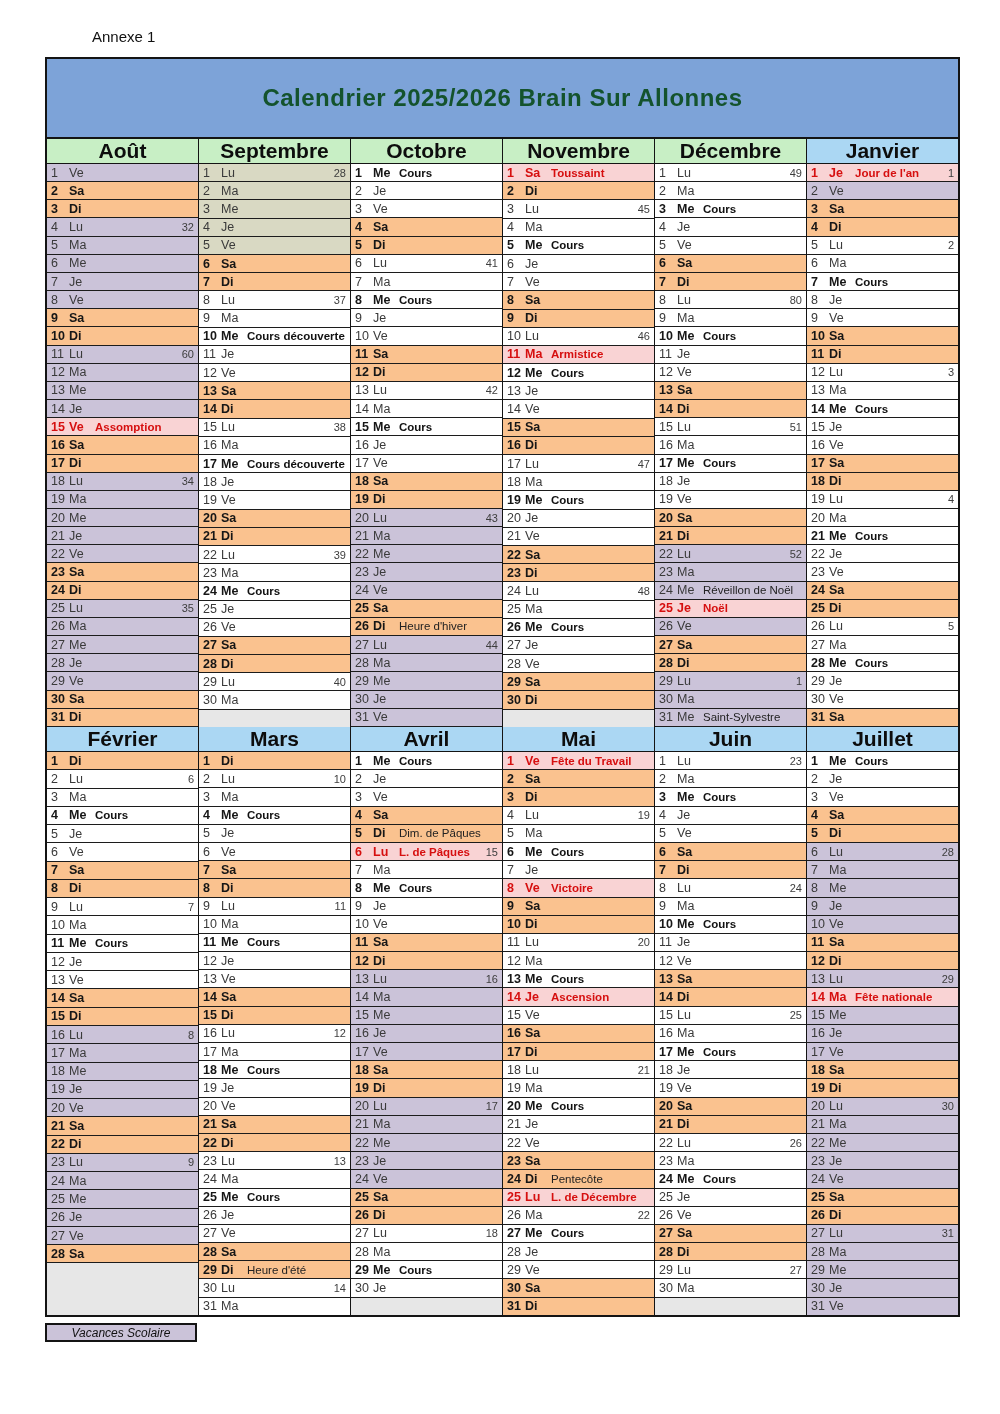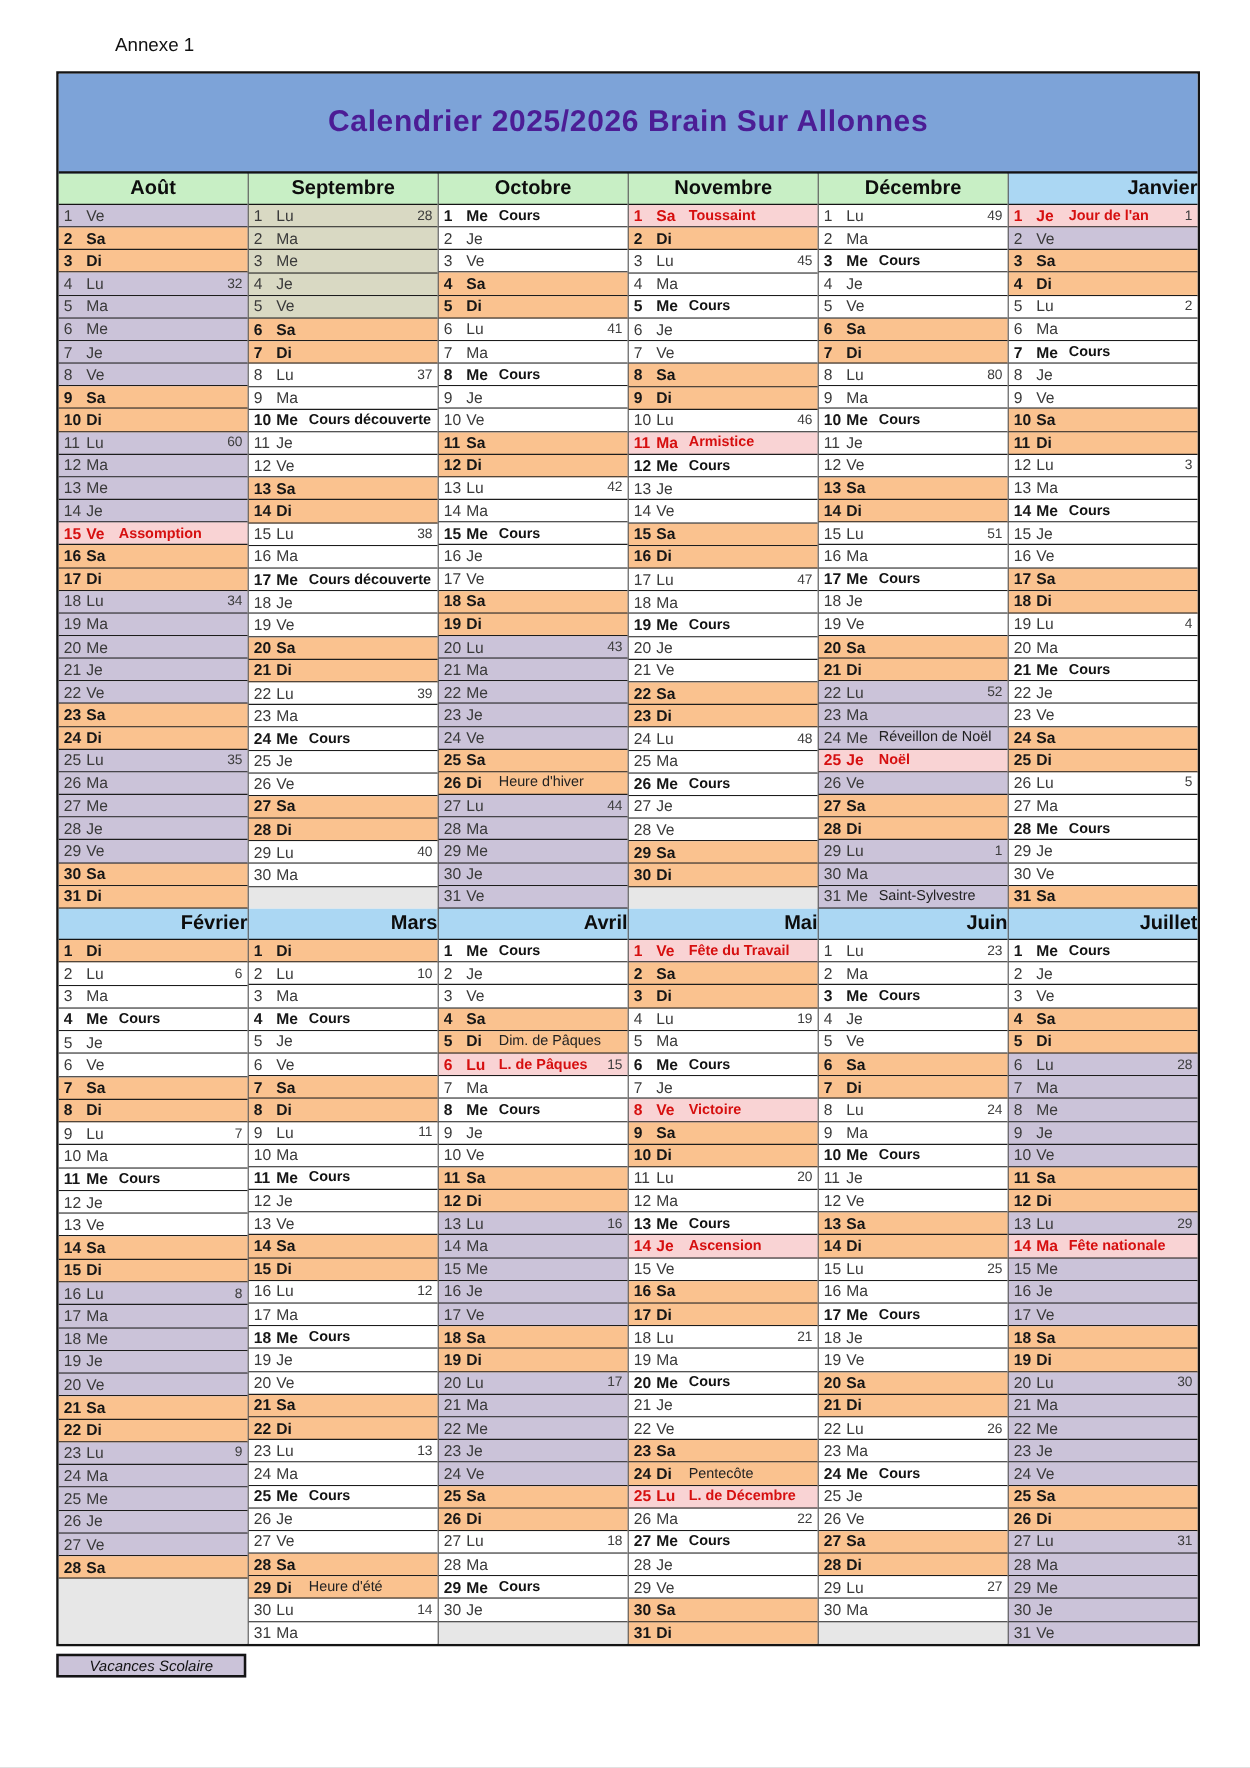--- a/index.html
+++ b/index.html
@@ -4,30 +4,30 @@
 <style>
   html,body{margin:0;padding:0;}
   body{background:#888;}
   .page{position:relative;width:1000px;height:1414px;background:#ffffff;margin:0 auto;
         font-family:"Liberation Sans",sans-serif;overflow:hidden;}
   .annexe{position:absolute;left:92px;top:28px;font-size:15px;color:#111;}
   .cal{position:absolute;left:45px;top:57px;width:911px;border:2px solid #141414;
        display:flex;flex-direction:column;background:#fff;}
   .titlebox{height:78px;background:var(--title_blue);border-bottom:2px solid #141414;
        display:flex;flex-direction:column;justify-content:center;align-items:center;}
-  .title1{font-size:24px;font-weight:bold;color:#4c1d95;letter-spacing:.5px;}
+  .title1{font-size:24px;font-weight:bold;color:#14532d;letter-spacing:.5px;}
   .title2{font-size:15px;font-weight:bold;color:#0d0d0d;margin-top:3px;display:flex;align-items:baseline;}
   .title2 .big{font-size:23px;margin-right:4px;}
   .half{display:flex;flex-direction:row;}
   .mcol{flex:1;display:flex;flex-direction:column;border-right:1.5px solid #141414;min-width:0;}
   .mcol:last-child{border-right:none;}
-  .mhead{height:24px;line-height:24px;text-align:center;font-weight:bold;font-size:16px;
+  .mhead{height:24px;line-height:24px;text-align:center;font-weight:bold;font-size:21px;
          color:#0d0d0d;border-bottom:1.5px solid #141414;}
   .mhead.green{background:var(--header_green);}
-  .mhead.blue{background:var(--header_blue);text-align:right;}
+  .mhead.blue{background:var(--header_blue);}
   .days{display:flex;flex-direction:column;height:563px;}
   .day{flex:1;display:flex;align-items:center;border-bottom:1.5px solid #1c1c1c;
        font-size:12.5px;color:#3a3a3a;padding-left:4px;white-space:nowrap;overflow:hidden;
        background:#fff;}
   .half:last-child .days > :last-child{border-bottom:none;}
   .num{width:18px;flex:none;}
   .abbr{width:25px;flex:none;}
   .note{margin-left:1px;font-size:11.5px;}
   .wk{margin-left:auto;padding-right:4px;font-size:11px;color:#3d3d3d;font-weight:normal;}
   .t-w{background:var(--weekend);font-weight:bold;color:#161616;}

